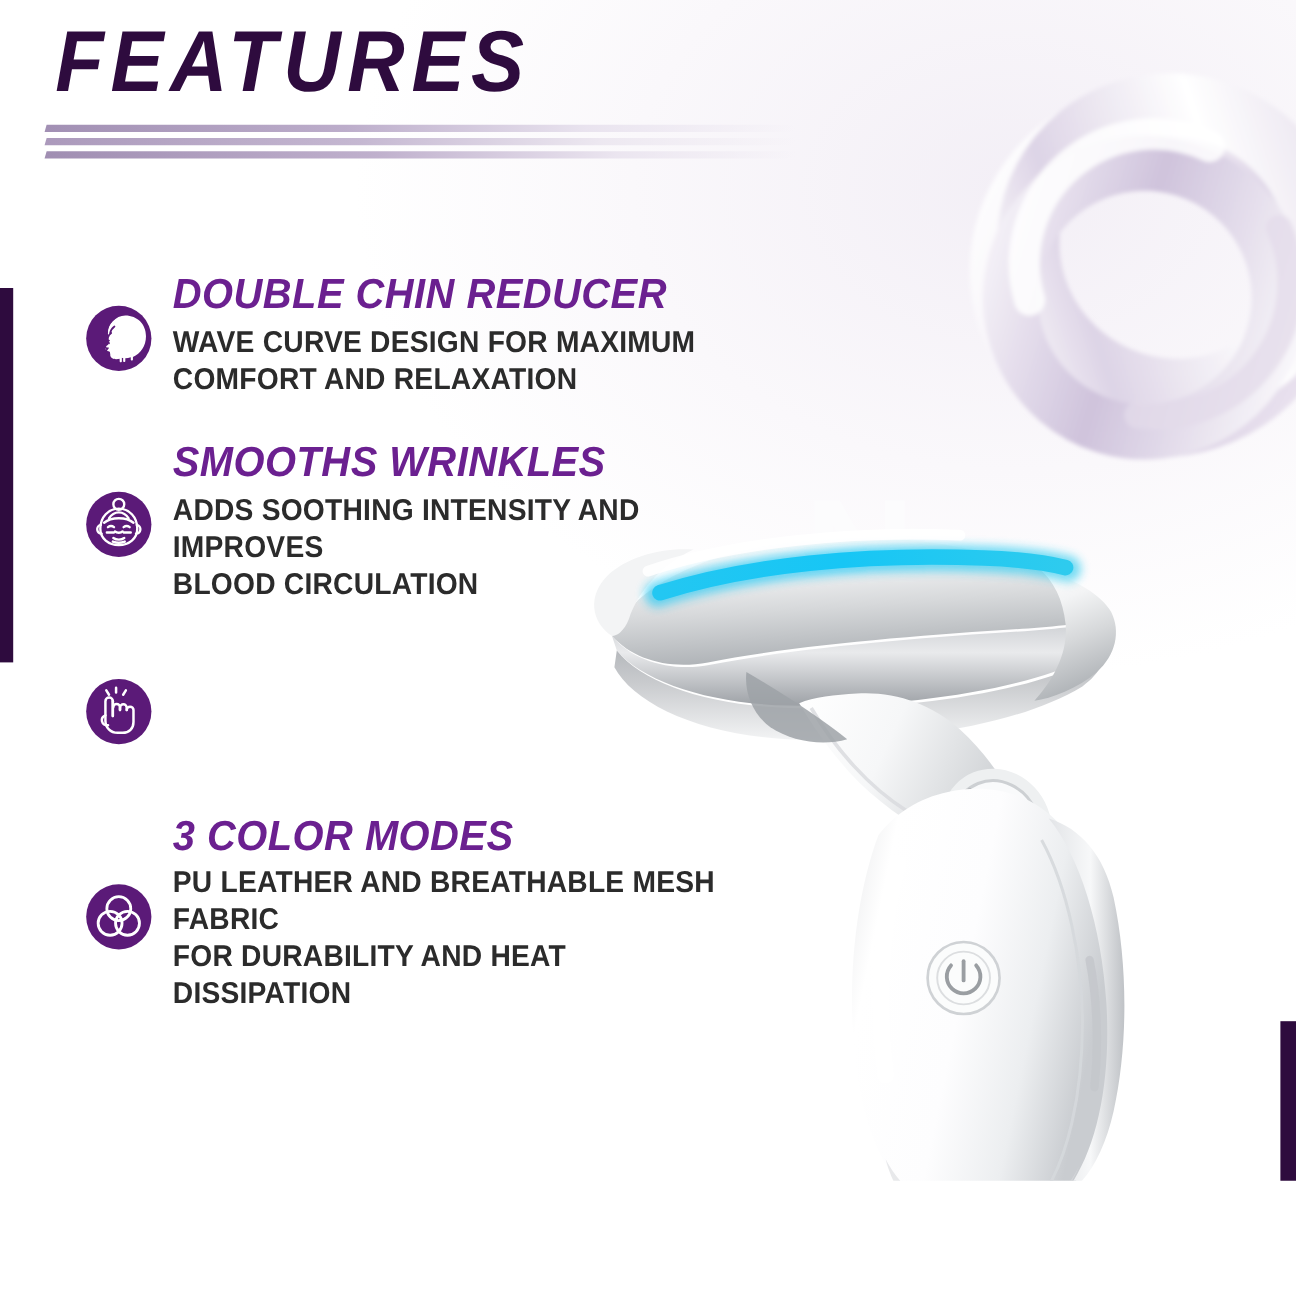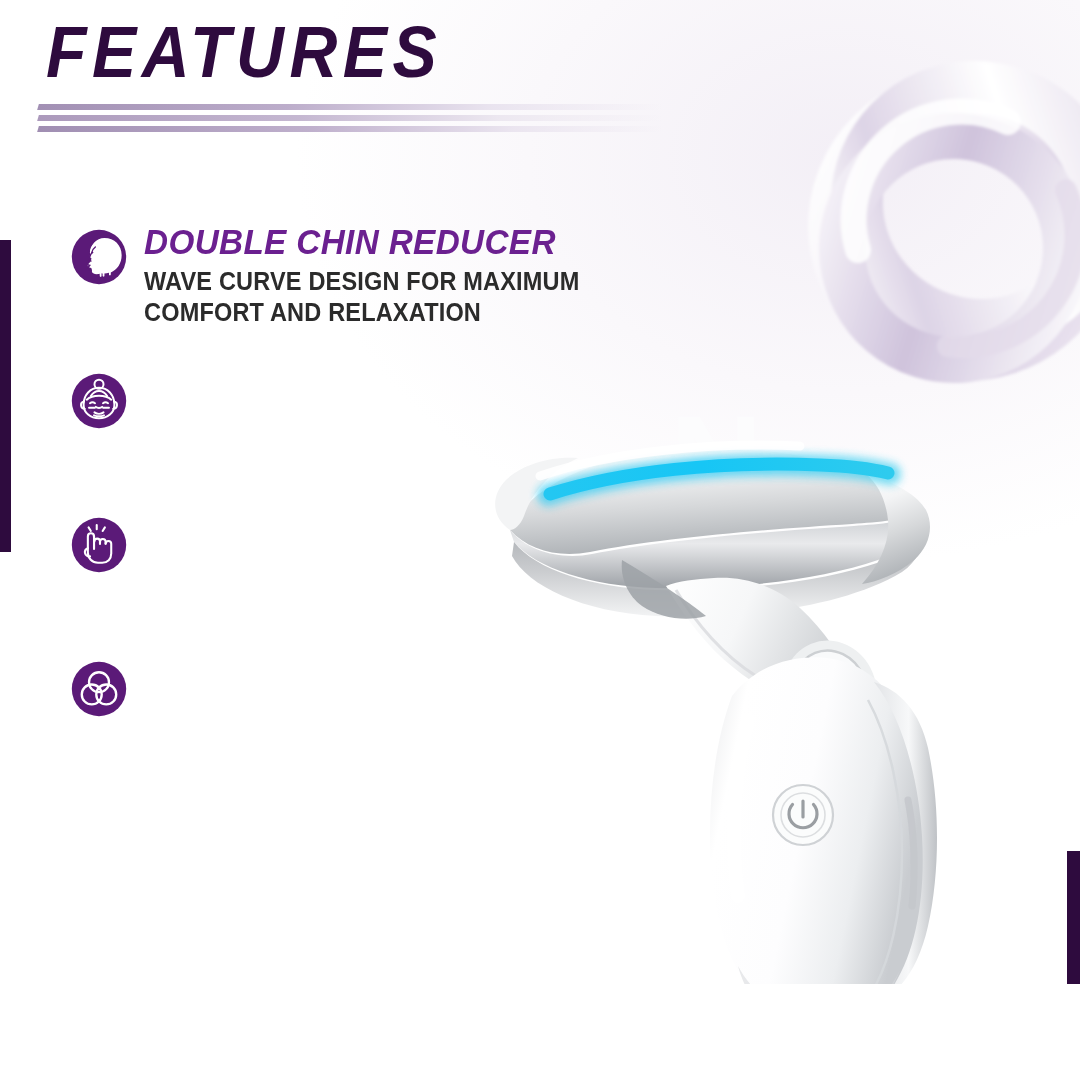--- a/index.html
+++ b/index.html
@@ -94,21 +94,21 @@
   
   .features {
     position: absolute;
     left: 70px;
     top: 224px;
     width: 560px;
   }
   .feature {
     position: relative;
     display: flex;
-    align-items: flex-start;
+    align-items: center;
     margin-bottom: 32px;
     min-height: 112px;
   }
   .feature-icon {
     flex: 0 0 auto;
     width: 58px;
     height: 58px;
     border-radius: 50%;
     margin-top: 4px;
     margin-right: 16px;
@@ -240,20 +240,25 @@
           <path d="M15.5 32.5c-2.2 0.4-3.6 2.4-3.3 4.6 0.3 2 2 3.4 4 3.4"></path>
           <path d="M48.5 32.5c2.2 0.4 3.6 2.4 3.3 4.6-0.3 2-2 3.4-4 3.4"></path>
           <path d="M22 34.5c1.6-1.2 4-1.2 5.6 0"></path>
           <path d="M36.4 34.5c1.6-1.2 4-1.2 5.6 0"></path>
           <path d="M21 39.5h6.5M36.5 39.5H43"></path>
           <path d="M28.5 38.5c1.6 1.6 5.4 1.6 7 0"></path>
           <path d="M27 44.5c2.8 2 7.2 2 10 0"></path>
           <path d="M26.5 47.8c3.4 1.4 7.6 1.4 11 0"></path>
         </g>
       </svg>
+      <div class="feature-text">
+        <div class="feature-title" style="color:#6B2090;">SMOOTHS WRINKLES</div>
+        <div class="feature-desc">ADDS SOOTHING INTENSITY AND IMPROVES
+BLOOD CIRCULATION</div>
+      </div>
     </div>
 
     <div class="feature">
       <svg class="feature-icon" viewBox="0 0 64 64" xmlns="http://www.w3.org/2000/svg">
         <circle cx="32" cy="32" r="30" fill="#5B1A78"></circle>
         <g fill="none" stroke="#ffffff" stroke-width="2.3" stroke-linecap="round" stroke-linejoin="round">
           <path d="M23 16.5l-2.5-4M29.5 14.5v-4.5M36 16.5l2.5-4"></path>
           <path d="M26.5 22.5v13.5"></path>
           <path d="M26.5 36V22.5c0-1.9-1.5-3.4-3.4-3.4S19.7 20.6 19.7 22.5v17.8
                    c0 6.4 4.7 11.2 11.2 11.2h4.6c6 0 10-4 10-10V30.6
@@ -267,20 +272,25 @@
 
     <div class="feature">
       <svg class="feature-icon" viewBox="0 0 64 64" xmlns="http://www.w3.org/2000/svg">
         <circle cx="32" cy="32" r="30" fill="#5B1A78"></circle>
         <g fill="none" stroke="#ffffff" stroke-width="2.6">
           <circle cx="32" cy="24.5" r="11"></circle>
           <circle cx="24" cy="38" r="11"></circle>
           <circle cx="40" cy="38" r="11"></circle>
         </g>
       </svg>
+      <div class="feature-text">
+        <div class="feature-title" style="color:#6B2090;"> 3 COLOR MODES</div>
+        <div class="feature-desc">PU LEATHER AND BREATHABLE MESH FABRIC
+FOR DURABILITY AND HEAT DISSIPATION</div>
+      </div>
     </div>
 
   </div>
 
   <svg class="product" viewBox="0 0 610 680" xmlns="http://www.w3.org/2000/svg">
     <defs>
       <linearGradient id="headTop" x1="0" y1="0" x2="0.25" y2="1">
         <stop offset="0%" stop-color="#ffffff"></stop>
         <stop offset="30%" stop-color="#f3f4f5"></stop>
         <stop offset="62%" stop-color="#d6d8da"></stop>

